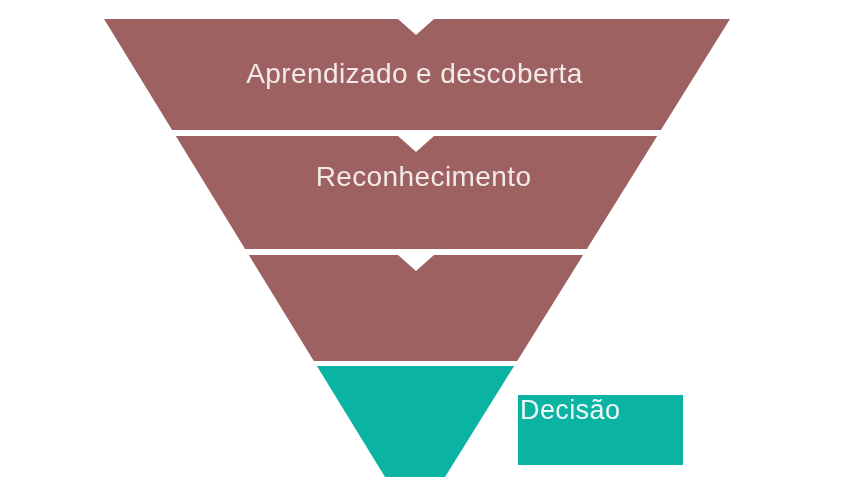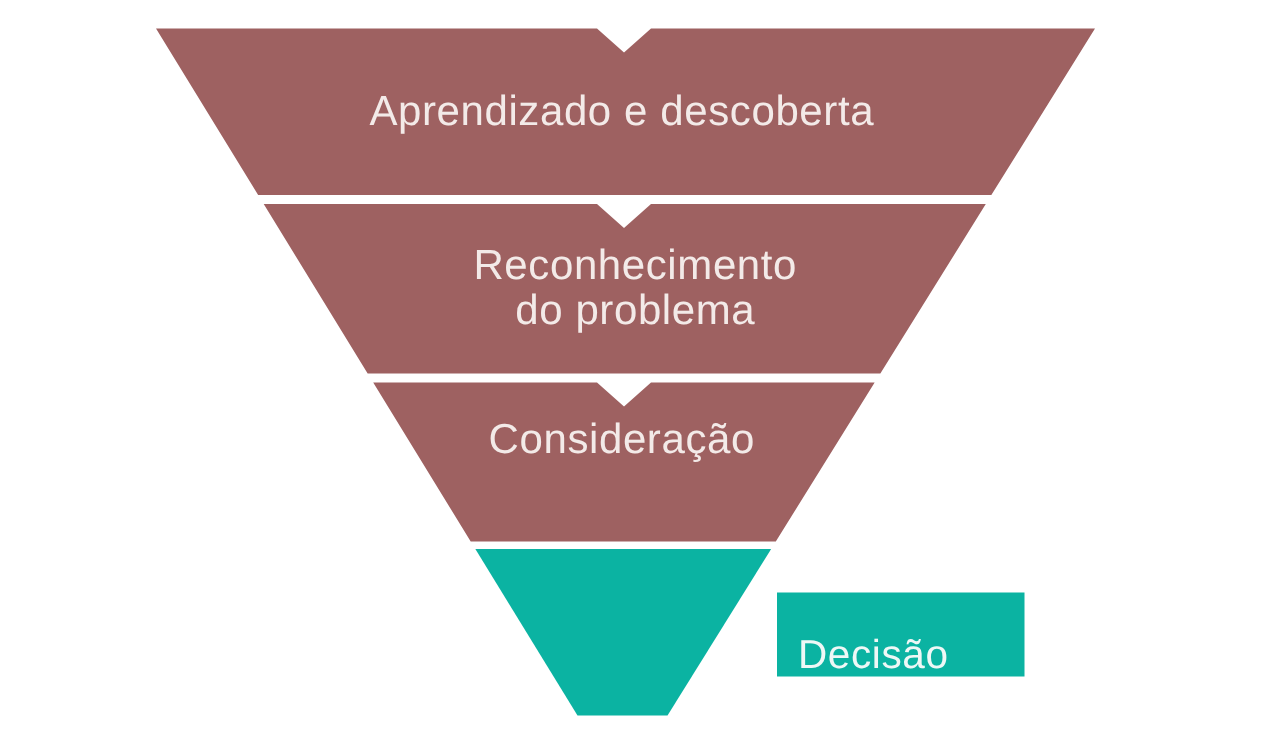--- a/index.html
+++ b/index.html
@@ -34,26 +34,26 @@
     line-height: 30px;
   }
   .label-1 { top: 59px; }
   .label-2 { top: 162px; padding-left: 18px; }
   .label-3 { top: 278px; }
   .decision-box {
     position: absolute;
     left: 518px;
     top: 395px;
     width: 165px;
-    height: 56px;
+    height: 70px;
     box-sizing: border-box;
-    padding-left: 14px;
+    padding-left: 2px;
     display: flex;
     flex-direction: column;
-    justify-content: flex-end;
+    justify-content: flex-start;
     font-size: 27px;
     font-weight: 300;
     letter-spacing: 0.4px;
     line-height: 30px;
     text-align: left;
   }
 </style>
 </head>
 <body>
 
@@ -65,25 +65,23 @@
     <polygon points="248.8,255 398,255 416,271 434,255 583.1,255 517.2,361 313.8,361" fill="#9e6161"></polygon>
     <polygon points="316.9,366 514.1,366 445,477 385,477" fill="#0bb3a2"></polygon>
   </svg>
 
   <div class="stage-label label-1" style="color: rgb(243, 234, 232);">
     <div>Aprendizado e descoberta</div>
   </div>
 
   <div class="stage-label label-2" style="color: rgb(243, 234, 232);">
     <div>Reconhecimento</div>
-    <div>do problema</div>
   </div>
 
   <div class="stage-label label-3" style="color: rgb(243, 234, 232);">
-    <div>Consideração</div>
   </div>
 
   <div class="decision-box" style="background-color: rgb(11, 179, 162);">
     <div style="color: rgb(238, 248, 246);">
       <div>Decisão</div>
     </div>
   </div>
 
 </div>
 

